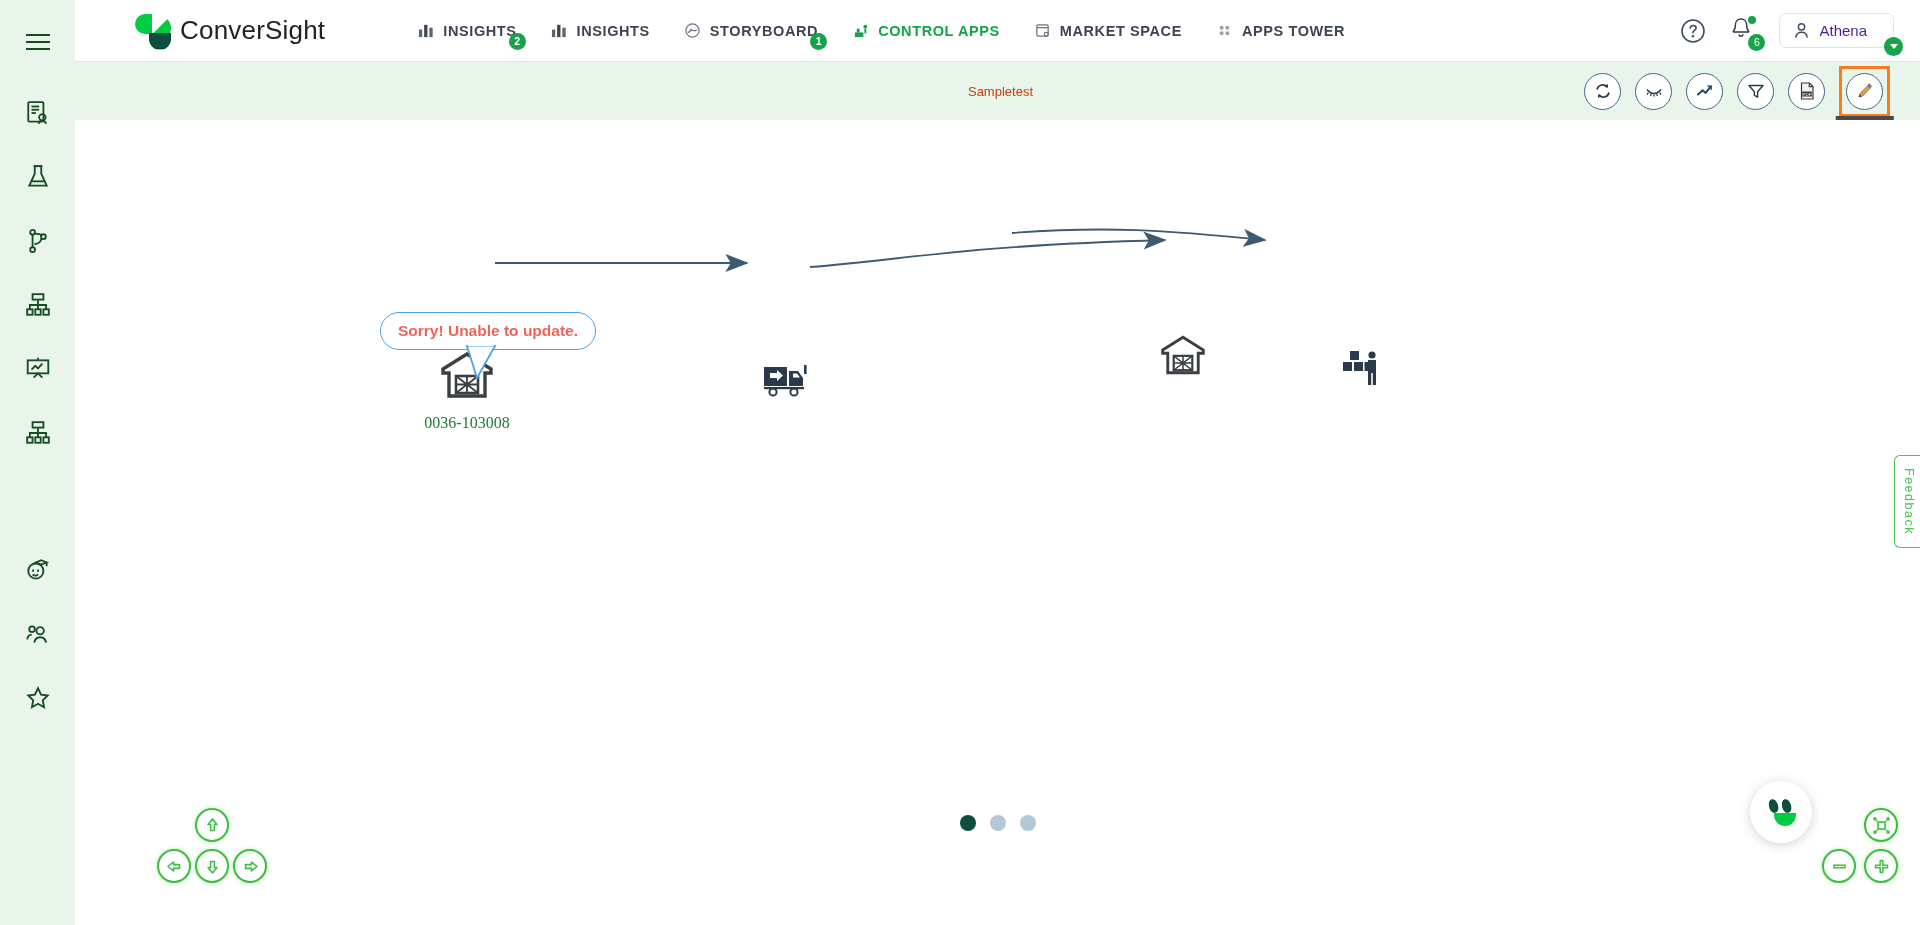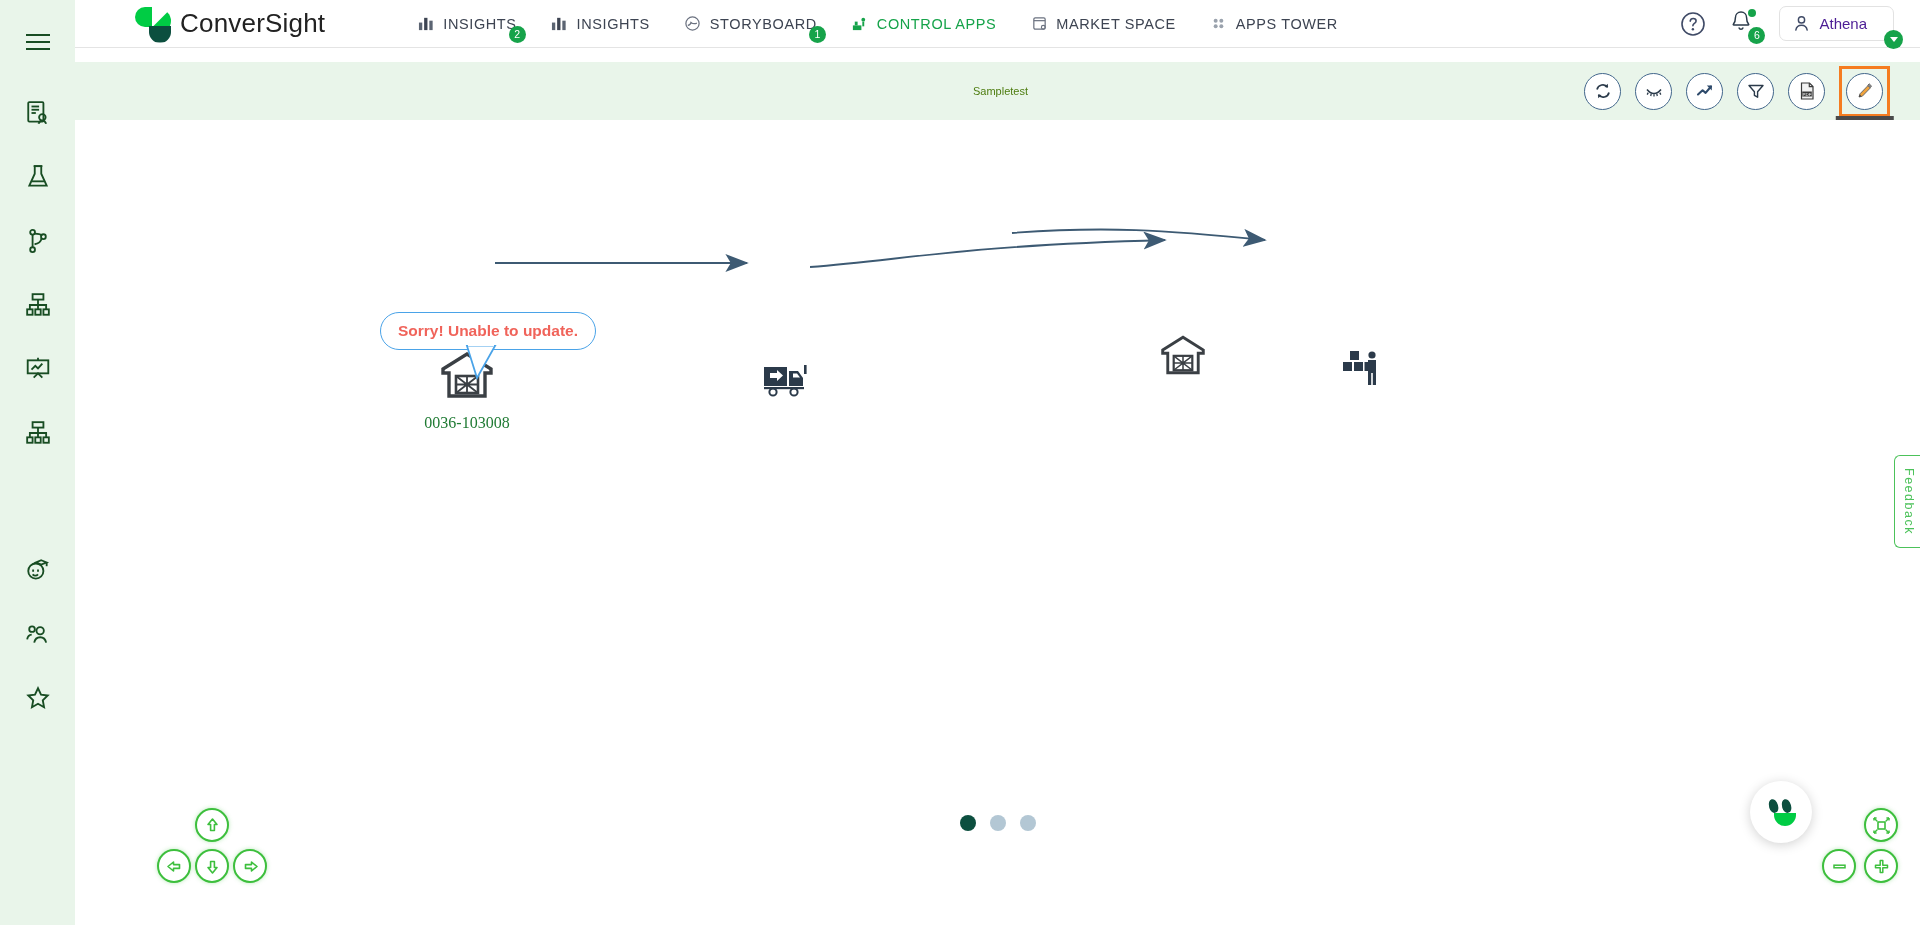--- a/index.html
+++ b/index.html
@@ -23,21 +23,21 @@
     align-items: center; gap: 5px; cursor: pointer;
   }
   .rail-burger span { display:block; width: 24px; height: 2px; background: #184d23; }
   .rail-icons { margin-top: 34px; display: flex; flex-direction: column; align-items: center; gap: 30px; }
   .rail-icons-bottom { position: absolute; bottom: 210px; display: flex; flex-direction: column; align-items: center; gap: 30px; }
   .rail-ic { width: 34px; height: 34px; display: flex; align-items: center; justify-content: center; cursor: pointer; }
   .rail-ic svg { width: 26px; height: 26px; stroke: #184d23; fill: none; stroke-width: 1.7; }
 
   
   .topbar {
-    position: absolute; left: 75px; top: 0; width: 1845px; height: 48px;
+    position: absolute; left: 75px; top: 0; width: 1845px; height: 62px;
     background: #ffffff; border-bottom: 1px solid #e4e4e4;
     display: flex; align-items: center;
   }
   .logo { display: flex; align-items: center; gap: 9px; margin-left: 60px; }
   .logo-mark { position: relative; width: 36px; height: 36px; }
   .logo-mark .p1 {
     position: absolute; left: 0; top: 1px; width: 17px; height: 20px;
     background: #00cc44; border-radius: 17px 0 0 17px;
   }
   .logo-mark .p2 {
@@ -45,21 +45,21 @@
     background: #00cc44; border-radius: 50%;
     clip-path: polygon(100% 0, 100% 100%, 0 100%);
   }
   .logo-mark .p3 {
     position: absolute; left: 14px; top: 15px; width: 22px; height: 22px;
     background: #0c4f3f; border-radius: 0 0 22px 22px;
     clip-path: polygon(0 25%, 100% 25%, 100% 100%, 0 100%);
   }
   .logo-text { font-size: 26px; color: #222; letter-spacing: .2px; }
 
-  .nav { display: flex; align-items: center; gap: 34px; margin-left: 92px; }
+  .nav { display: flex; align-items: center; gap: 34px; margin-left: 92px; font-weight: bold; }
   .nav-item { position: relative; display: flex; align-items: center; gap: 8px; cursor: pointer; }
   .nav-label { font-size: 14.5px; letter-spacing: .6px; color: #3d4452; white-space: nowrap; }
   .nav-item.active .nav-label { color: #16a34a; }
   .nav-ic { width: 18px; height: 18px; display:flex; align-items:center; justify-content:center; }
   .nav-ic svg { width: 17px; height: 17px; }
   .nav-badge {
     position: absolute; right: -9px; bottom: -10px;
     min-width: 17px; height: 17px; padding: 0 4px;
     border-radius: 9px; background: #16a34a; color: #fff;
     font-size: 10.5px; display: flex; align-items: center; justify-content: center;
@@ -92,21 +92,21 @@
   .user-caret i {
     width: 0; height: 0; border-left: 4.5px solid transparent;
     border-right: 4.5px solid transparent; border-top: 5.5px solid #fff;
   }
 
   
   .subbar {
     position: absolute; left: 75px; top: 62px; width: 1845px; height: 58px;
     background: #e9f5ea; display: flex; align-items: center; justify-content: center;
   }
-  .sub-title { font-size: 11px; color: #4d7c0f; margin-left: 6px; }
+  .sub-title { font-size: 13px; color: #c2410c; margin-left: 6px; }
   .sub-tools { position: absolute; right: 30px; display: flex; align-items: center; gap: 14px; }
   .tool-btn {
     width: 37px; height: 37px; border-radius: 50%;
     border: 1px solid #43678c; background: #fff;
     display: flex; align-items: center; justify-content: center; cursor: pointer;
   }
   .tool-btn svg { width: 20px; height: 20px; }
   .tool-wrap { position: relative; }
   .tool-wrap.selected { padding: 4px; border: 3px solid #f57c20; }
   .tooltip {

